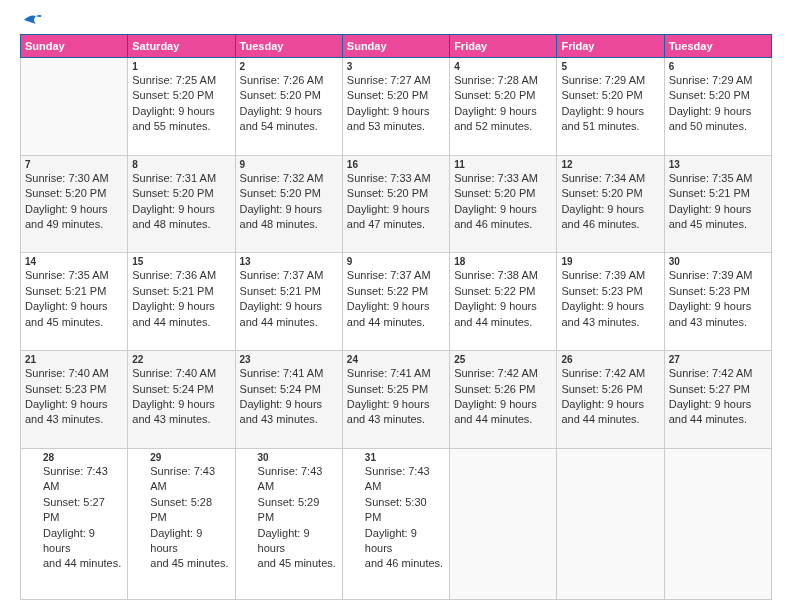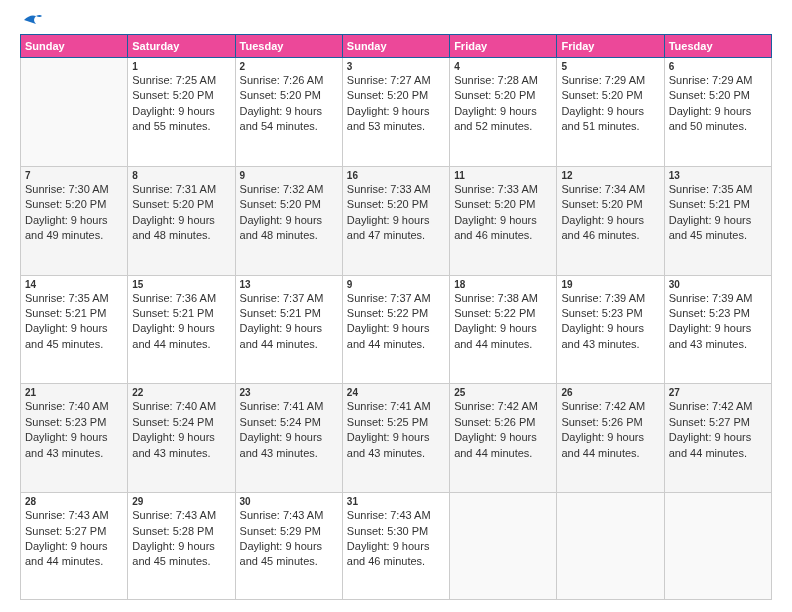--- a/index.html
+++ b/index.html
@@ -81,20 +81,21 @@
     .day-info {
       font-size: 11px;
       color: #333;
       line-height: 1.4;
     }
     .empty-cell {
       background: #f9f9f9 !important;
     }
     .last-row td {
       height: 72px;
+      padding-left: 22px;
     }
   </style>
 </head>
 <body>
 
 <div class="container">
   <div class="header">
     <div class="logo">
       <div style="display:flex; align-items:center;">
         <span style="font-size:17px; font-weight:bold; color:#333;"></span>

